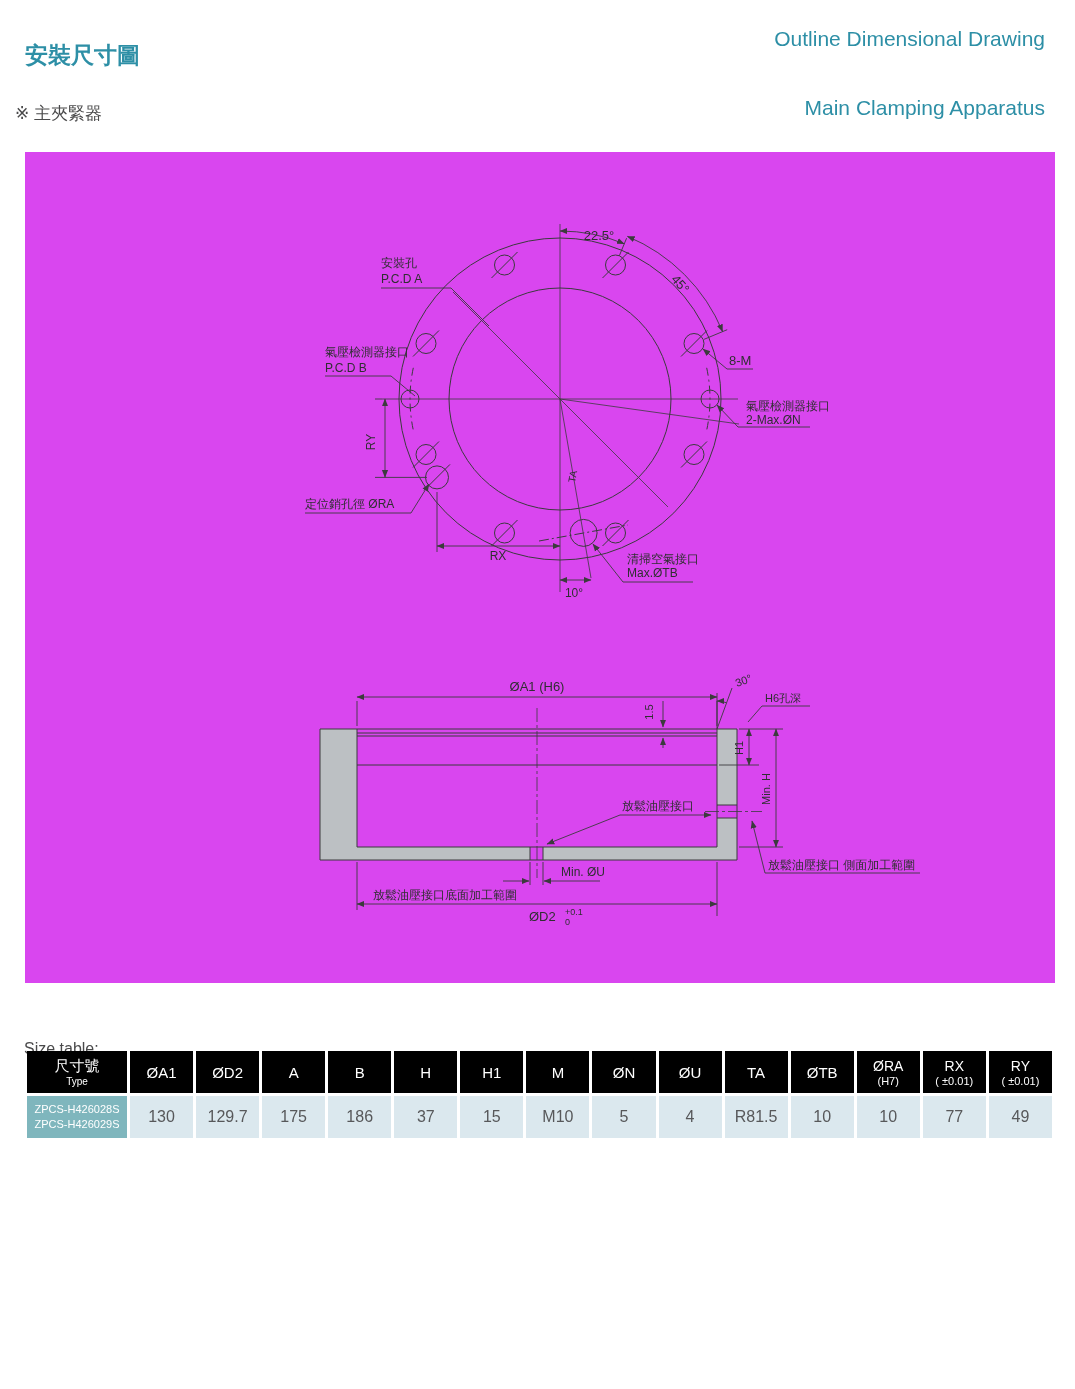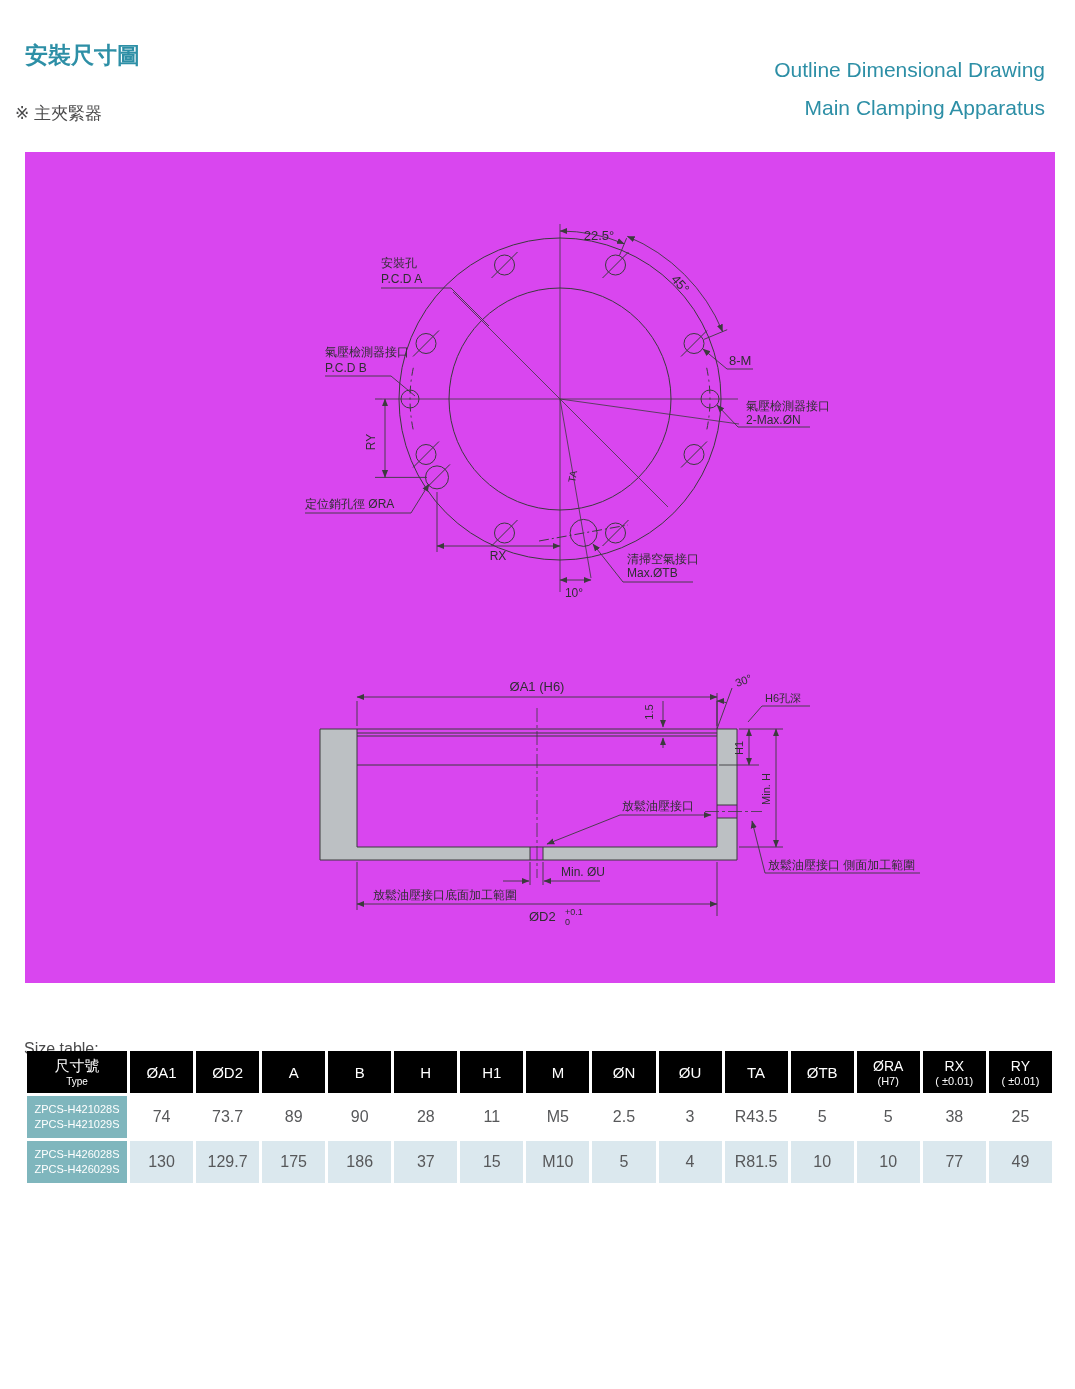--- a/index.html
+++ b/index.html
@@ -5,21 +5,21 @@
   html,body { margin:0; padding:0; }
   body {
     width:1075px; height:1389px; position:relative;
     background:#ffffff;
     font-family:"Liberation Sans", "DejaVu Sans", sans-serif;
     color:#3b3b3d;
   }
   .abs { position:absolute; }
   .title-zh { left:25px; top:40px; font-size:23px; font-weight:bold; color:#2d8fa6; }
   .subtitle-zh { left:15px; top:102px; font-size:17px; color:#4a4a4b; }
-  .title-en { right:30px; top:58px; font-size:21px; color:#2d8fa6; text-align:right; }
+  .title-en { right:30px; top:27px; font-size:21px; color:#2d8fa6; text-align:right; }
   .subtitle-en { right:30px; top:96px; font-size:21px; color:#2d8fa6; text-align:right; }
   .panel { left:25px; top:152px; width:1030px; height:831px; background:#d946ef; }
   .size-table-label { left:24px; top:1040px; font-size:16px; color:#4a4a4b; }
   .size-table { left:24px; top:1048px; width:1031px; }
   table { border-collapse:separate; border-spacing:3px; table-layout:fixed; width:1031px; }
   th, td { text-align:center; vertical-align:middle; padding:0; overflow:hidden; }
   thead th { background:#000000; color:#ffffff; height:42px; font-weight:normal; font-size:15px; }
   th .th-sub { display:block; font-size:12px; margin-top:1px; }
   th.type-th { font-size:15px; }
   th.type-th .th-sub { font-size:10px; margin-top:0; }
@@ -284,40 +284,20 @@
       <th><span>ØN</span></th>
       <th><span>ØU</span></th>
       <th><span>TA</span></th>
       <th><span>ØTB</span></th>
       <th class="small-th"><span>ØRA</span><span class="th-sub">(H7)</span></th>
       <th class="small-th"><span>RX</span><span class="th-sub">( ±0.01)</span></th>
       <th class="small-th"><span>RY</span><span class="th-sub">( ±0.01)</span></th>
     </tr>
   </thead>
   <tbody>
-    <tr class="row-a">
-      <td class="type">
-        <span style="display:block">ZPCS-H421028S</span>
-        <span style="display:block">ZPCS-H421029S</span>
-      </td>
-      <td class="val">74</td>
-      <td class="val">73.7</td>
-      <td class="val">89</td>
-      <td class="val">90</td>
-      <td class="val">28</td>
-      <td class="val">11</td>
-      <td class="val">M5</td>
-      <td class="val">2.5</td>
-      <td class="val">3</td>
-      <td class="val">R43.5</td>
-      <td class="val">5</td>
-      <td class="val">5</td>
-      <td class="val">38</td>
-      <td class="val">25</td>
-    </tr>
     <tr class="row-b">
       <td class="type">
         <span style="display:block">ZPCS-H426028S</span>
         <span style="display:block">ZPCS-H426029S</span>
       </td>
       <td class="val">130</td>
       <td class="val">129.7</td>
       <td class="val">175</td>
       <td class="val">186</td>
       <td class="val">37</td>

